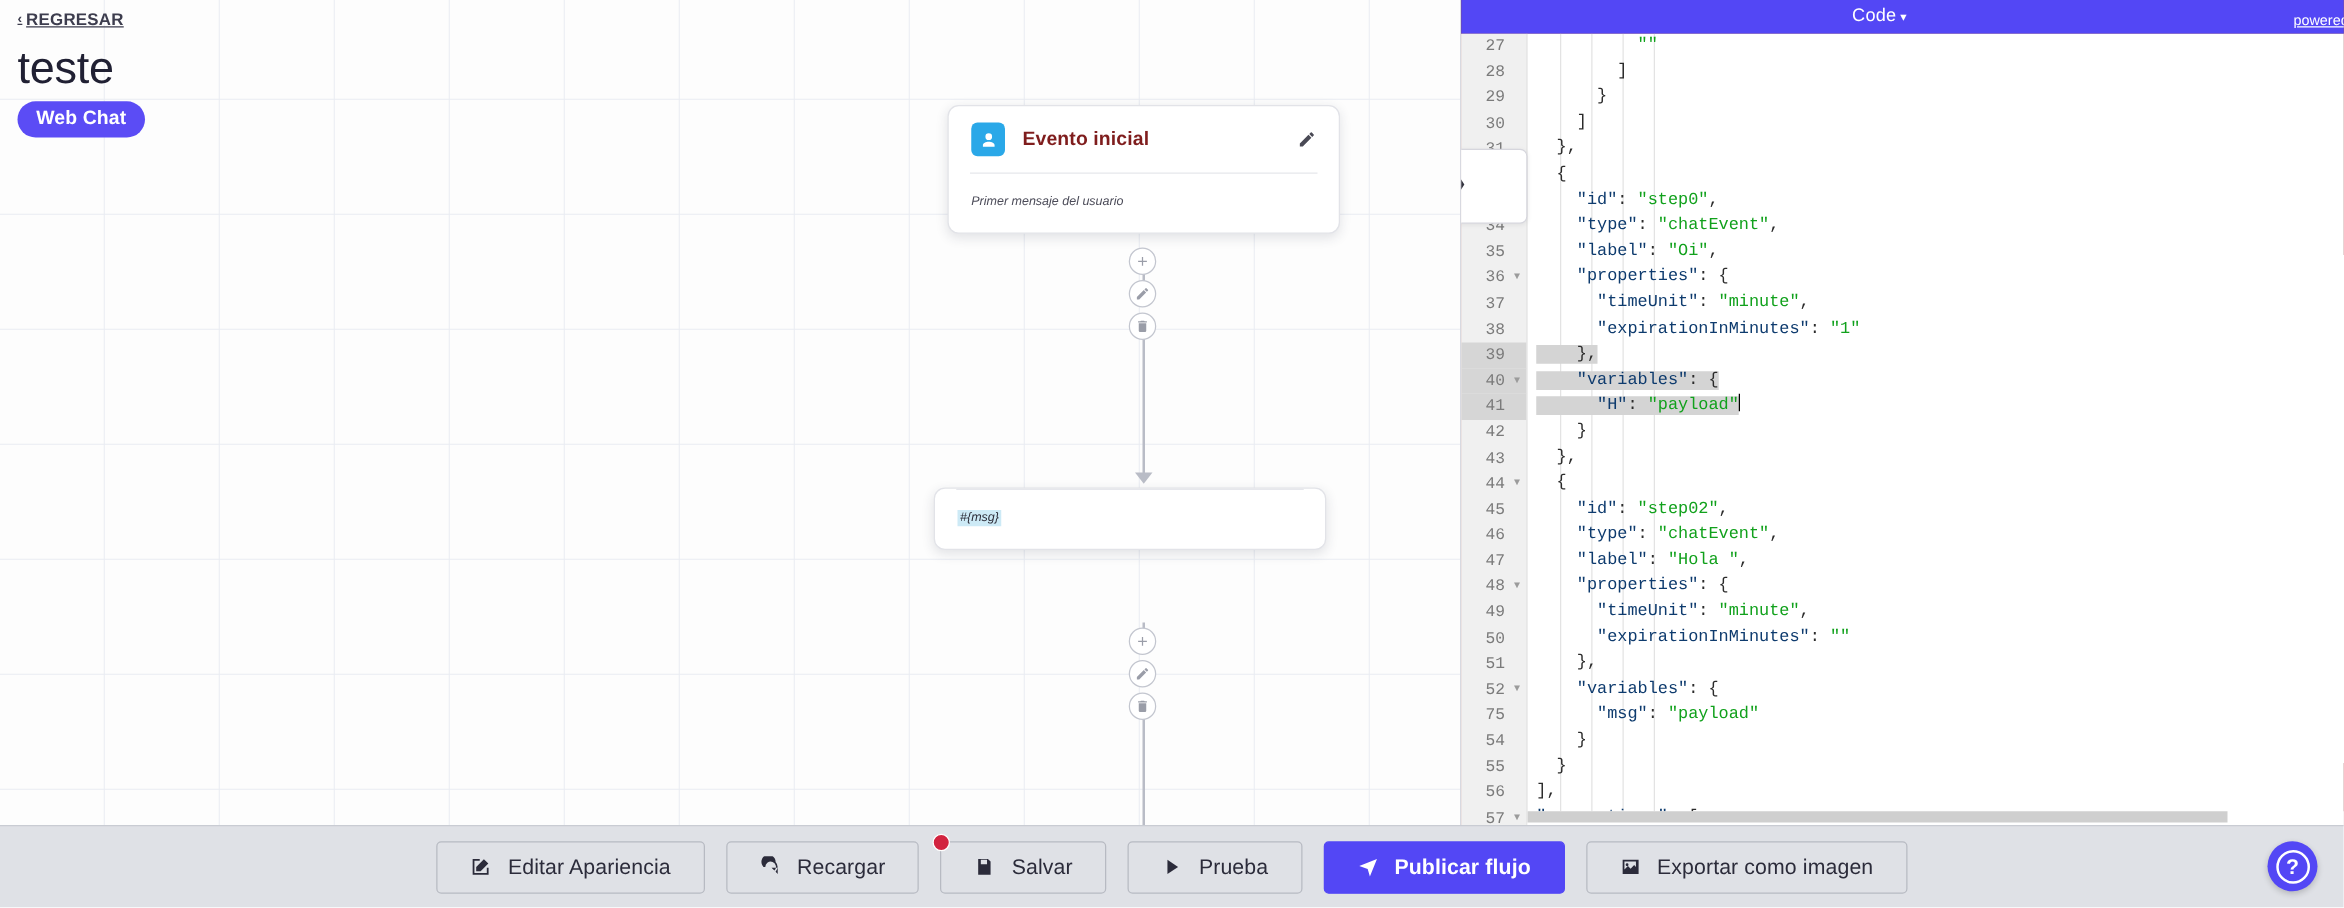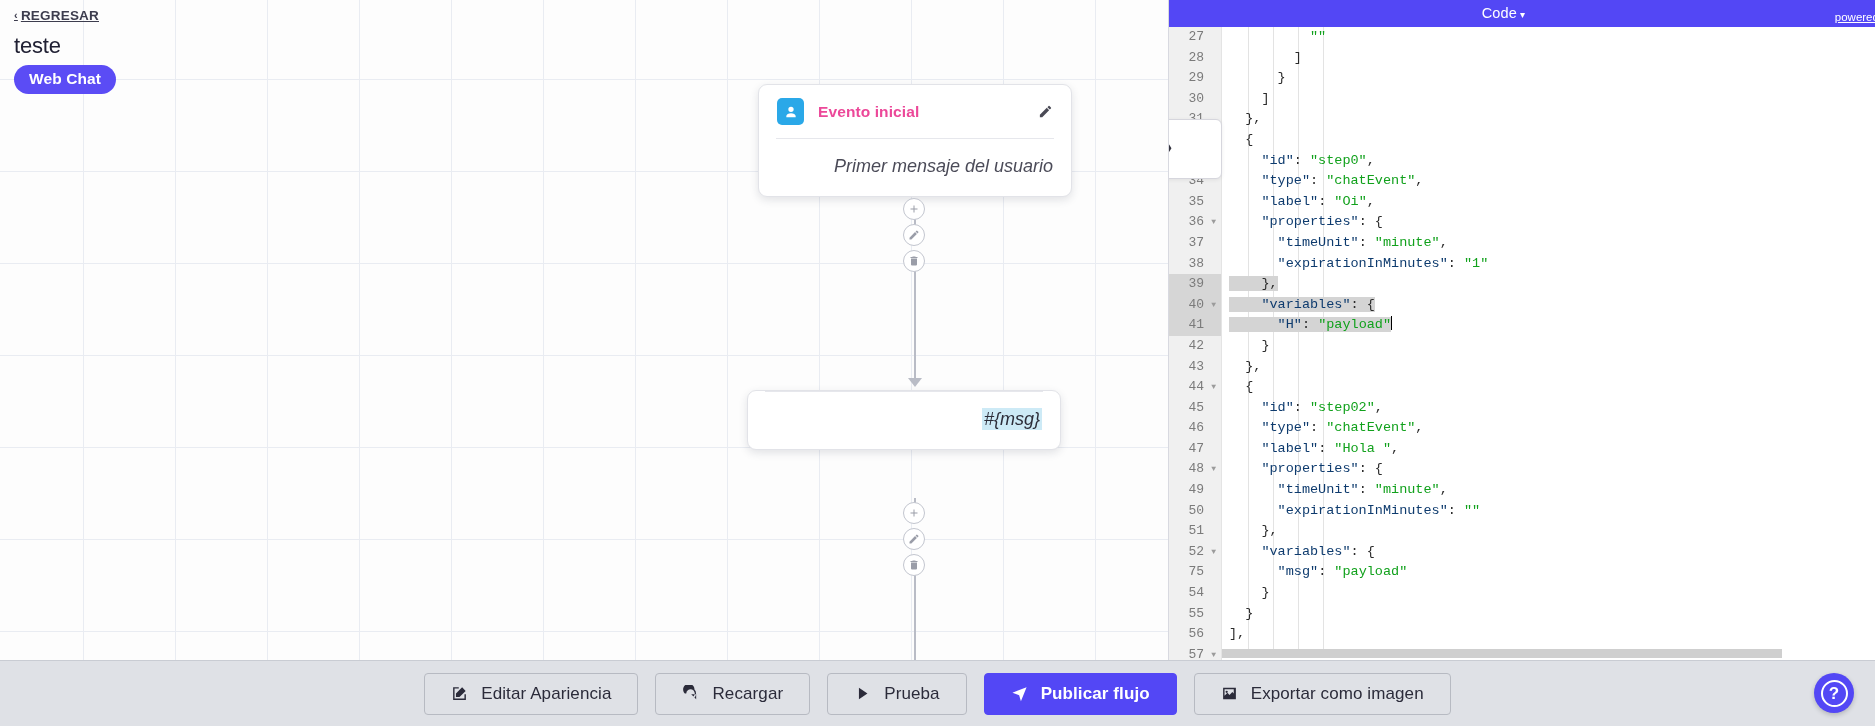--- a/index.html
+++ b/index.html
@@ -25,21 +25,21 @@
 
   
   #flow-header { position: absolute; left: 14px; top: 5px; z-index: 12; }
   .back-link {
     display: inline-flex; align-items: center; gap: 3px;
     font-size: 13.5px; font-weight: 700; letter-spacing: .2px;
     color: #3d3d4e; text-decoration: underline; cursor: pointer;
   }
   .back-arrow { font-size: 11px; line-height: 1; transform: translateY(0px); }
   .flow-title {
-    font-size: 22px; font-weight: 400; color: #202033;
+    font-size: 36px; font-weight: 400; color: #202033;
     margin-top: 11px; line-height: 1.1; letter-spacing: -.2px;
   }
   .channel-badge {
     display: inline-block; margin-top: 7px;
     background: #5b4cf5; color: #fff;
     font-size: 15.5px; font-weight: 700;
     padding: 5px 15px 6px; border-radius: 16px;
     letter-spacing: .1px;
   }
 
@@ -56,33 +56,33 @@
     display: flex; align-items: center;
     padding: 13px 17px 13px 18px; gap: 14px;
   }
   .node-avatar {
     width: 27px; height: 27px; flex: 0 0 27px;
     background: #2aa8e8; border-radius: 5px;
     display: flex; align-items: center; justify-content: center;
   }
   .node-avatar svg { width: 16px; height: 16px; fill: #ffffff; }
   .node-title {
-    flex: 1 1 auto; font-size: 15.5px; font-weight: 700; color: #ec4899;
+    flex: 1 1 auto; font-size: 15.5px; font-weight: 700; color: #7f1d1d;
     letter-spacing: .1px;
   }
   .node-act {
     width: 17px; height: 17px; flex: 0 0 17px; cursor: pointer;
     display: flex; align-items: center; justify-content: center;
     margin-left: 7px;
   }
   .node-act svg { width: 15px; height: 15px; fill: #4a4a55; }
   .node-divider { height: 1px; background: #e6e7ec; margin: 0 17px; }
   .node-body {
-    padding: 17px 18px 19px; text-align: right;
-    font-size: 18px; font-style: italic; color: #43434f;
+    padding: 17px 18px 19px; text-align: left;
+    font-size: 10px; font-style: italic; color: #43434f;
   }
   .node-body.placeholder { color: #4b4b58; }
   .chip-highlight {
     background: #cdeaf6; color: #2c2c38; padding: 1px 2px;
   }
 
   
   .conn-line {
     position: absolute; width: 2px; background: #b9bcc6; z-index: 1;
   }
@@ -422,20 +422,27 @@
         </svg>
         <span>Editar Apariencia</span>
       </div>
       <div class="tb-btn">
         <svg viewBox="0 0 24 24">
           <path d="M17.6 6.4A8 8 0 104 12h2a6 6 0 1110.2 4.2L13 13h7v7l-2.4-2.4A8 8 0 0017.6 6.4z"></path>
         </svg>
         <span>Recargar</span>
       </div>
       <div class="tb-btn">
+        <span class="tb-dot"></span>
+        <svg viewBox="0 0 24 24">
+          <path d="M5 3h11l3 3v15H5V3zm3 1v5h7V4H8zm-1 9h10v6H7v-6z"></path>
+        </svg>
+        <span>Salvar</span>
+      </div>
+      <div class="tb-btn">
         <svg viewBox="0 0 24 24">
           <path d="M7 4l12 8-12 8V4z"></path>
         </svg>
         <span>Prueba</span>
       </div>
       <div class="tb-btn primary">
         <svg viewBox="0 0 24 24">
           <path d="M2 11l20-8-8 20-2.5-8.5L2 11z"></path>
         </svg>
         <span>Publicar flujo</span>

